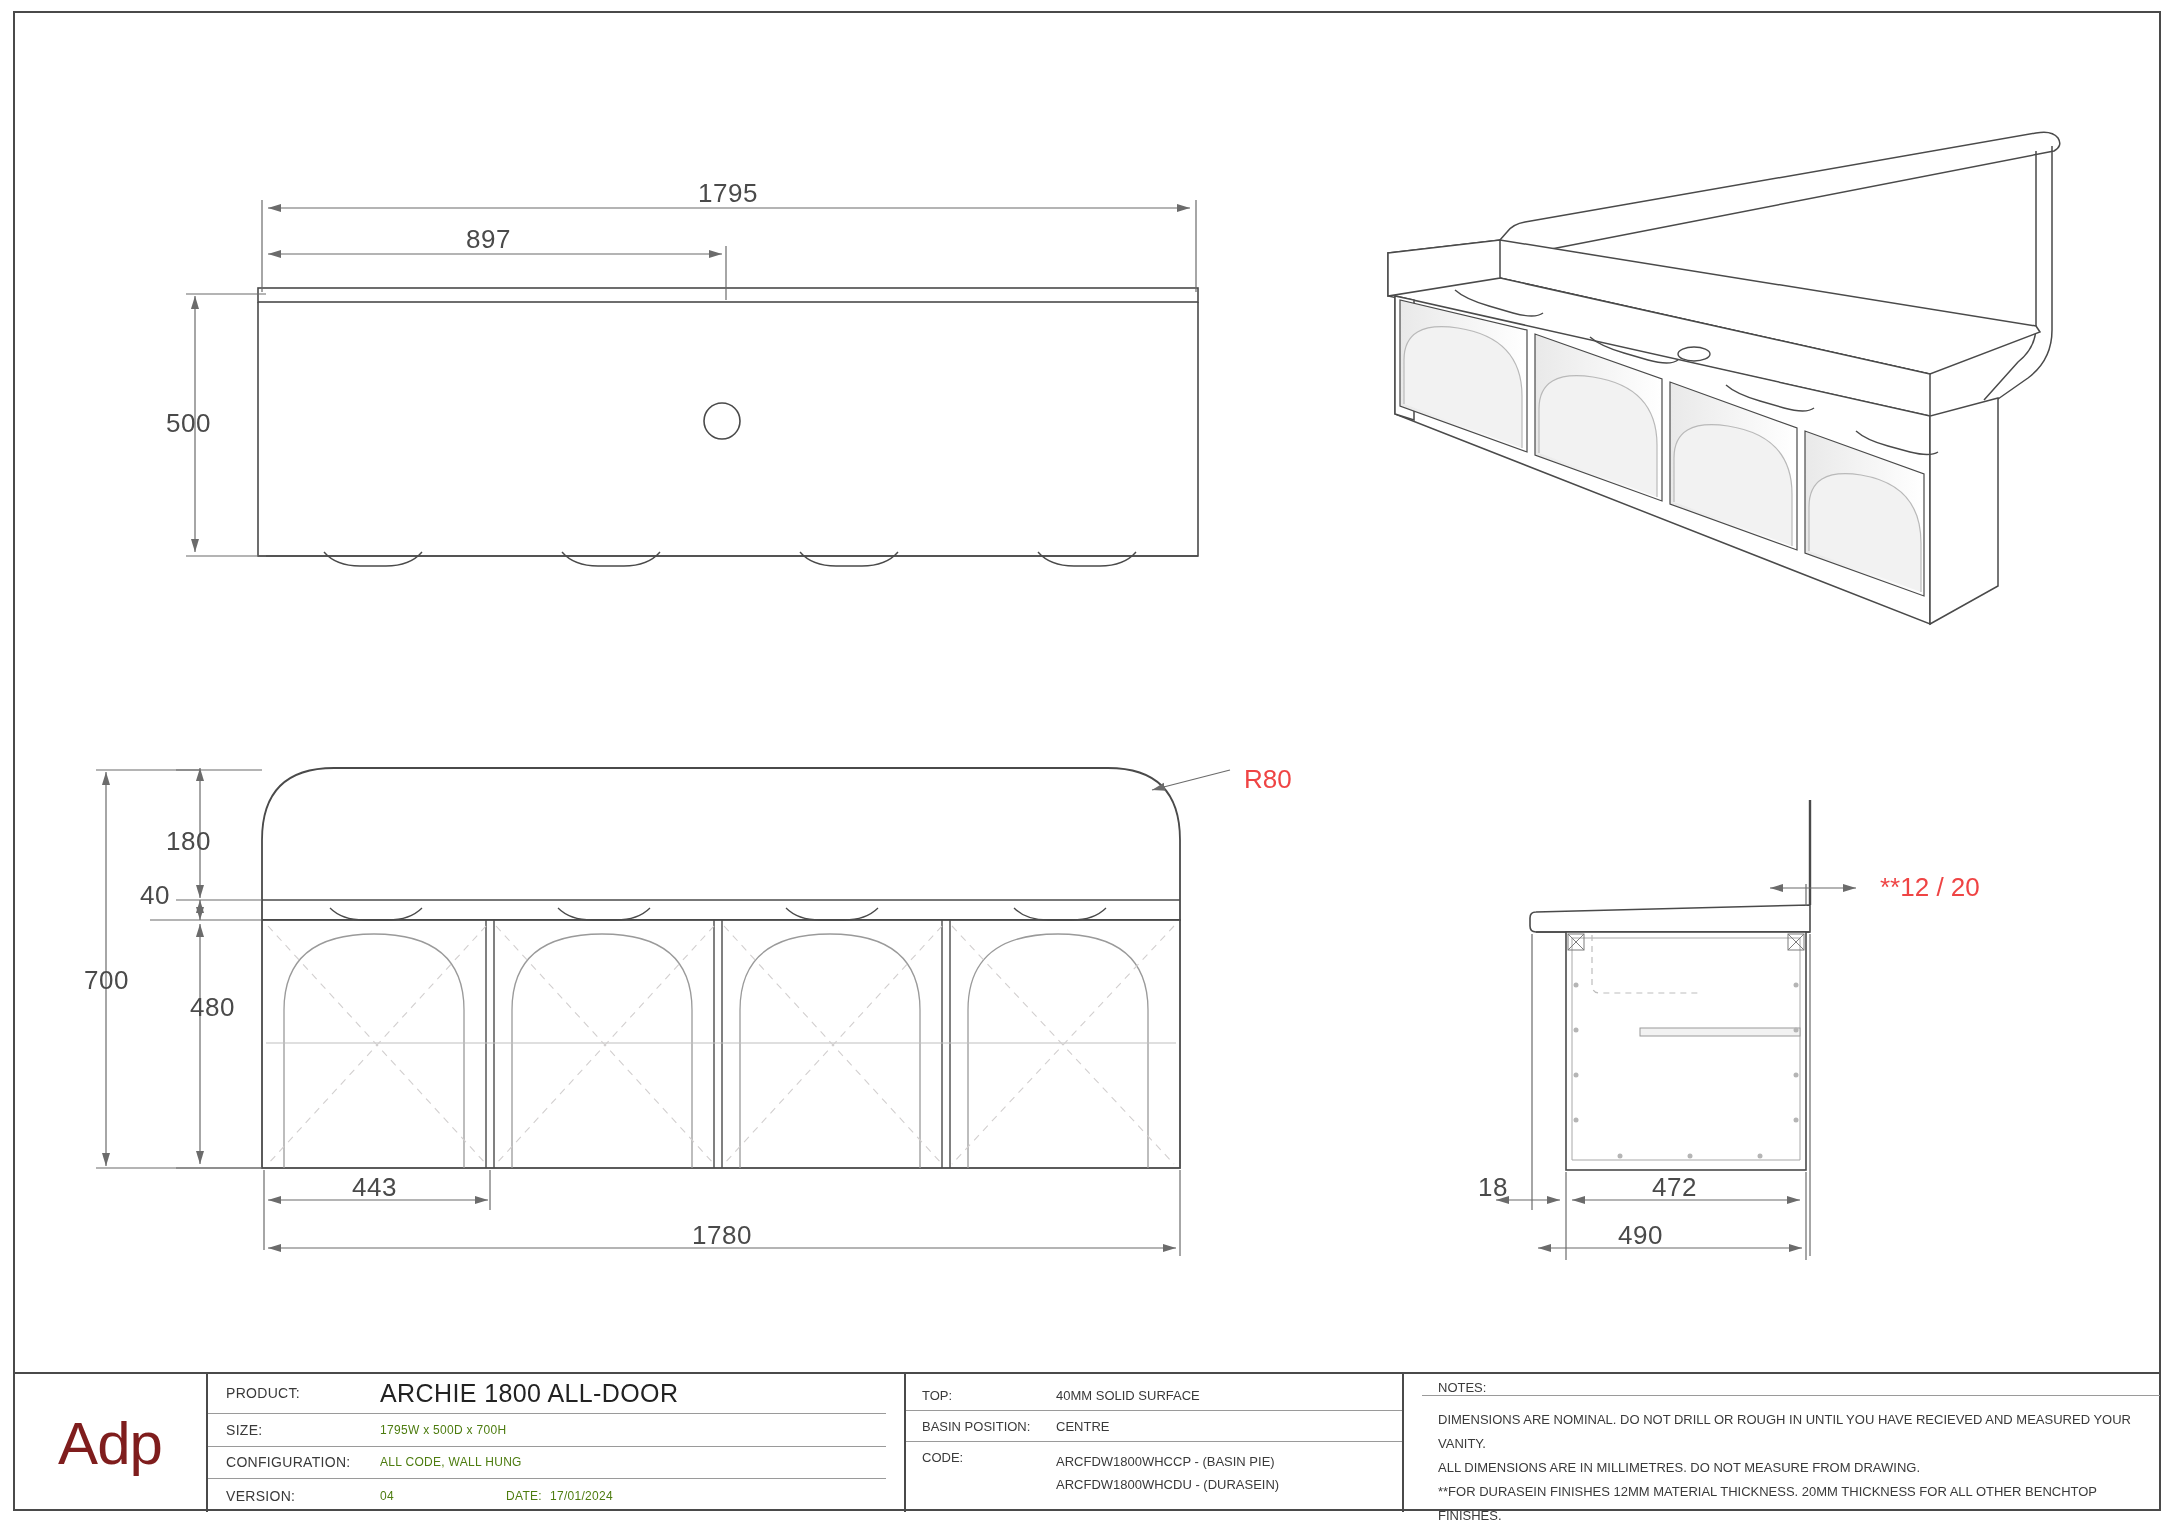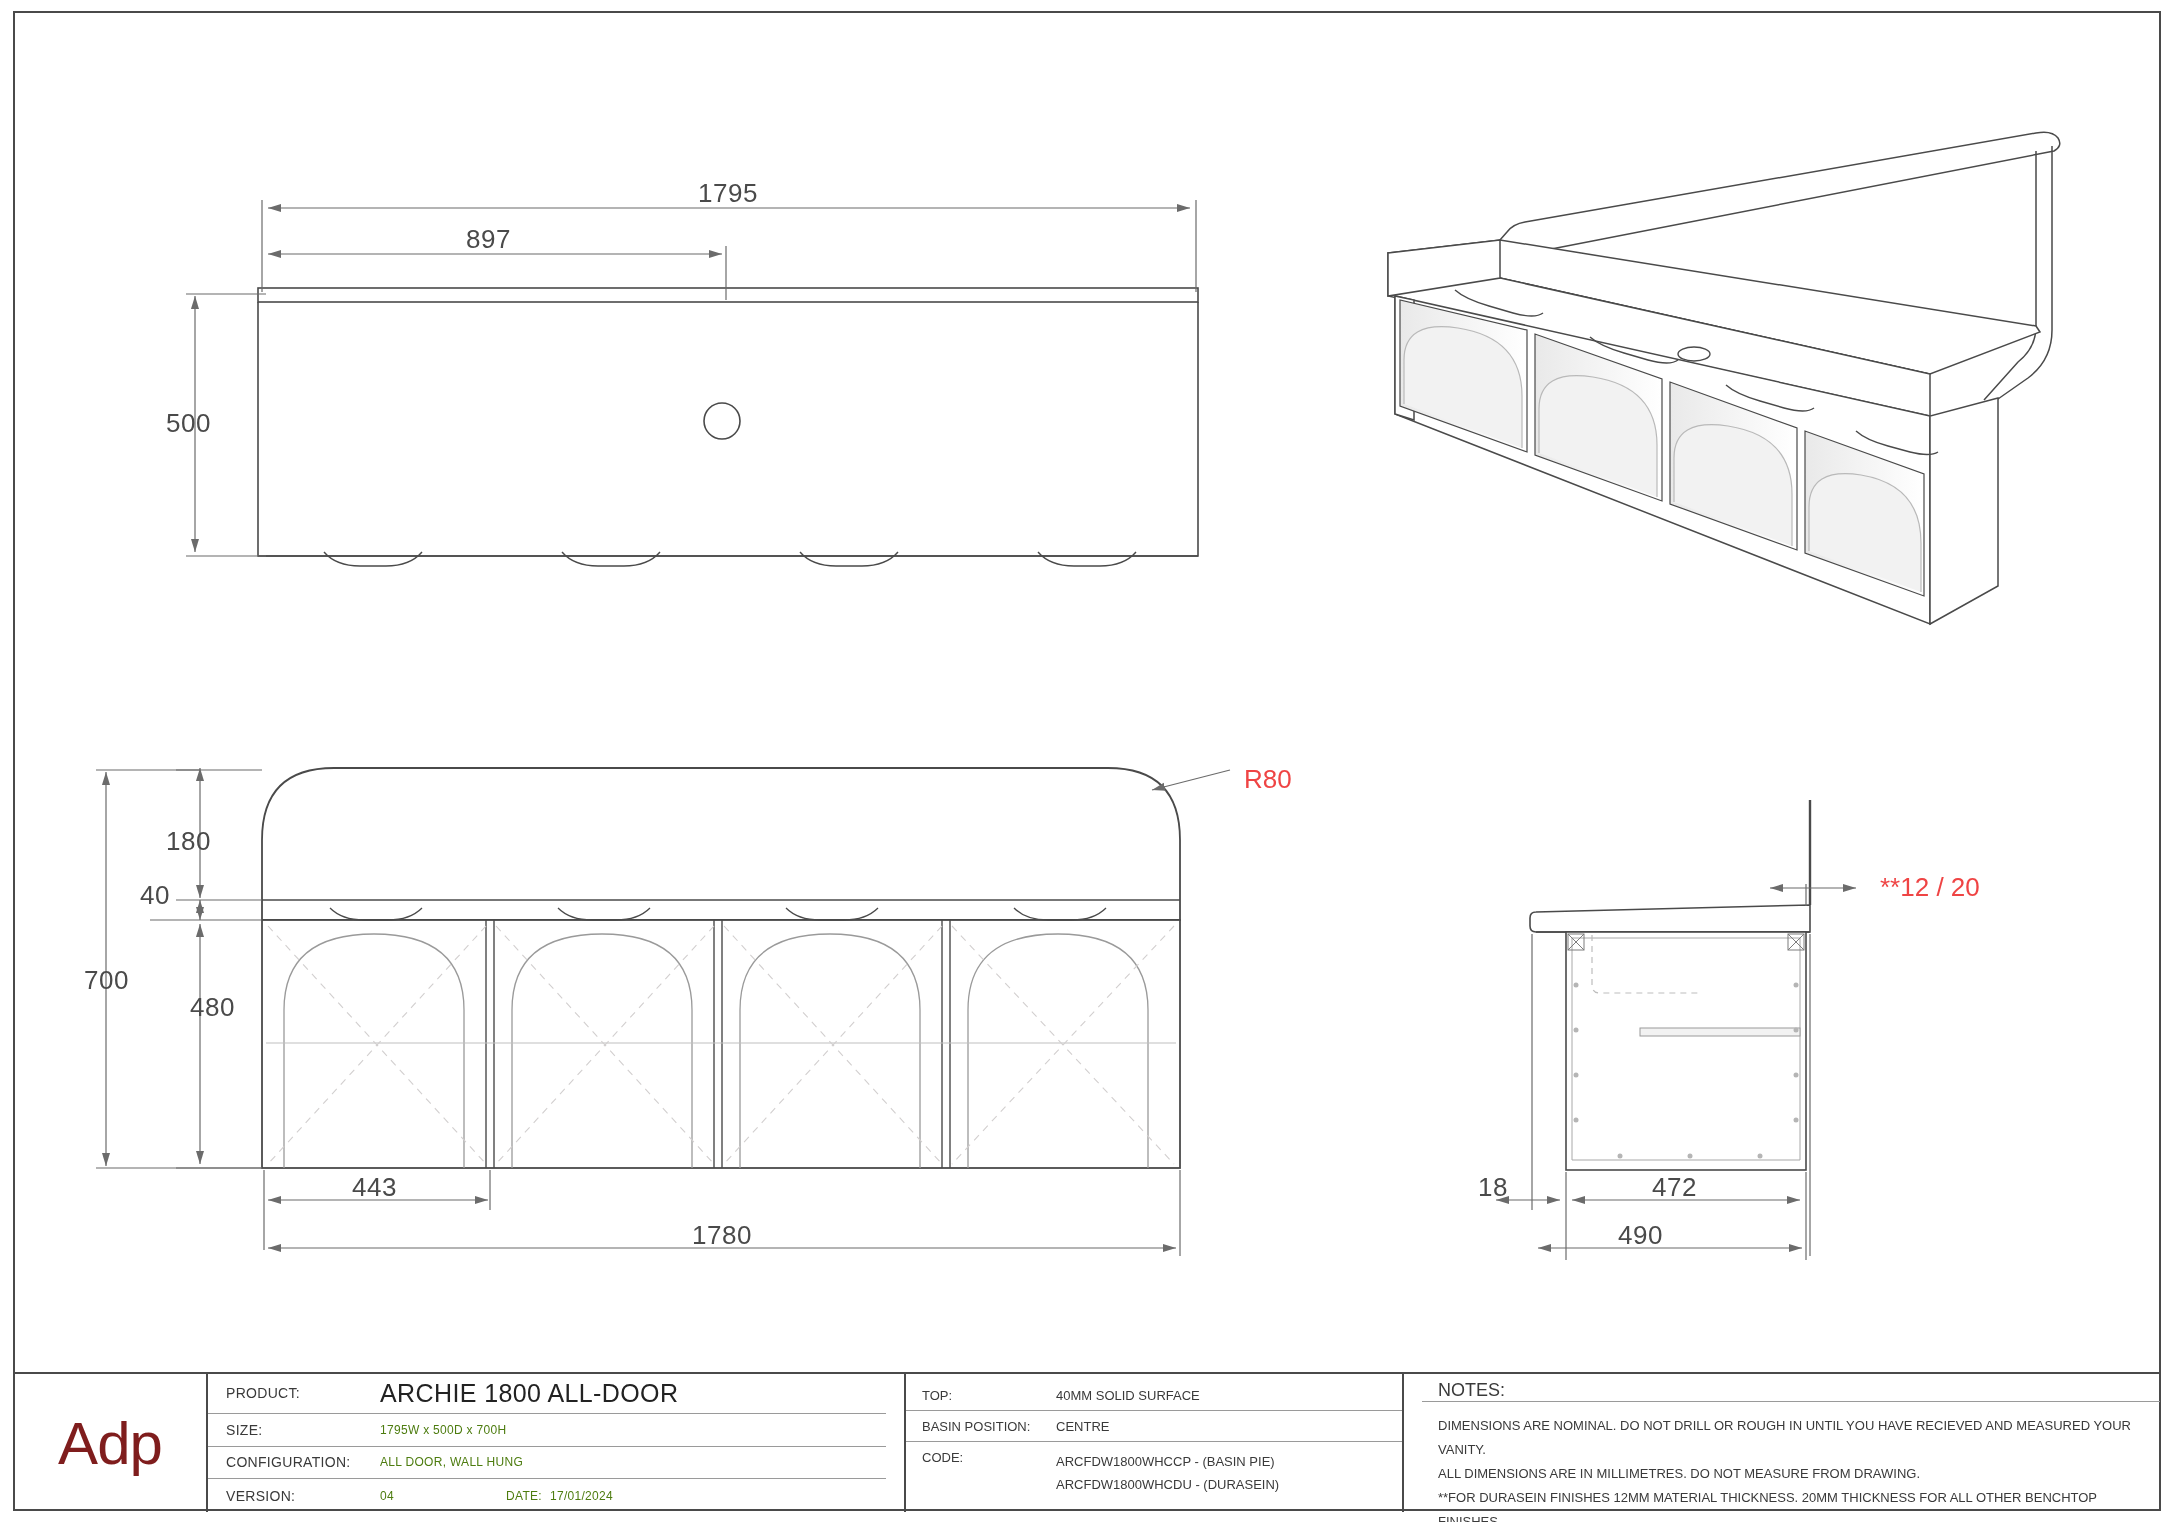--- a/index.html
+++ b/index.html
@@ -109,21 +109,21 @@
     display: flex;
     flex-direction: column;
     padding-top: 6px;
     box-sizing: border-box;
   }
   .notes-head {
     height: 30px;
     display: flex;
     align-items: center;
     border-bottom: 1px solid #9a9a9a;
-    font-size: 18px;
+    font-size: 13px;
     padding-left: 16px;
     box-sizing: border-box;
   }
   .notes-body {
     padding: 12px 0 0 16px;
     font-size: 13px;
     line-height: 1.85;
   }
   .dim-label {
     position: absolute;
@@ -391,21 +391,21 @@
         <div class="tb-line tall">
           <div class="tb-key">PRODUCT:</div>
           <div class="tb-val product-name">ARCHIE 1800 ALL-DOOR</div>
         </div>
         <div class="tb-line">
           <div class="tb-key">SIZE:</div>
           <div class="tb-val">1795W x 500D x 700H</div>
         </div>
         <div class="tb-line">
           <div class="tb-key">CONFIGURATION:</div>
-          <div class="tb-val">ALL DOOR, WALL HUNG</div>
+          <div class="tb-val">ALL CODE, WALL HUNG</div>
         </div>
         <div class="tb-line">
           <div class="tb-key">VERSION:</div>
           <div class="tb-val" style="width:126px;">04</div>
           <div class="tb-val" style="margin-right:8px;">DATE:</div>
           <div class="tb-val">17/01/2024</div>
         </div>
       </div>
 
       <div class="tb-spec">

